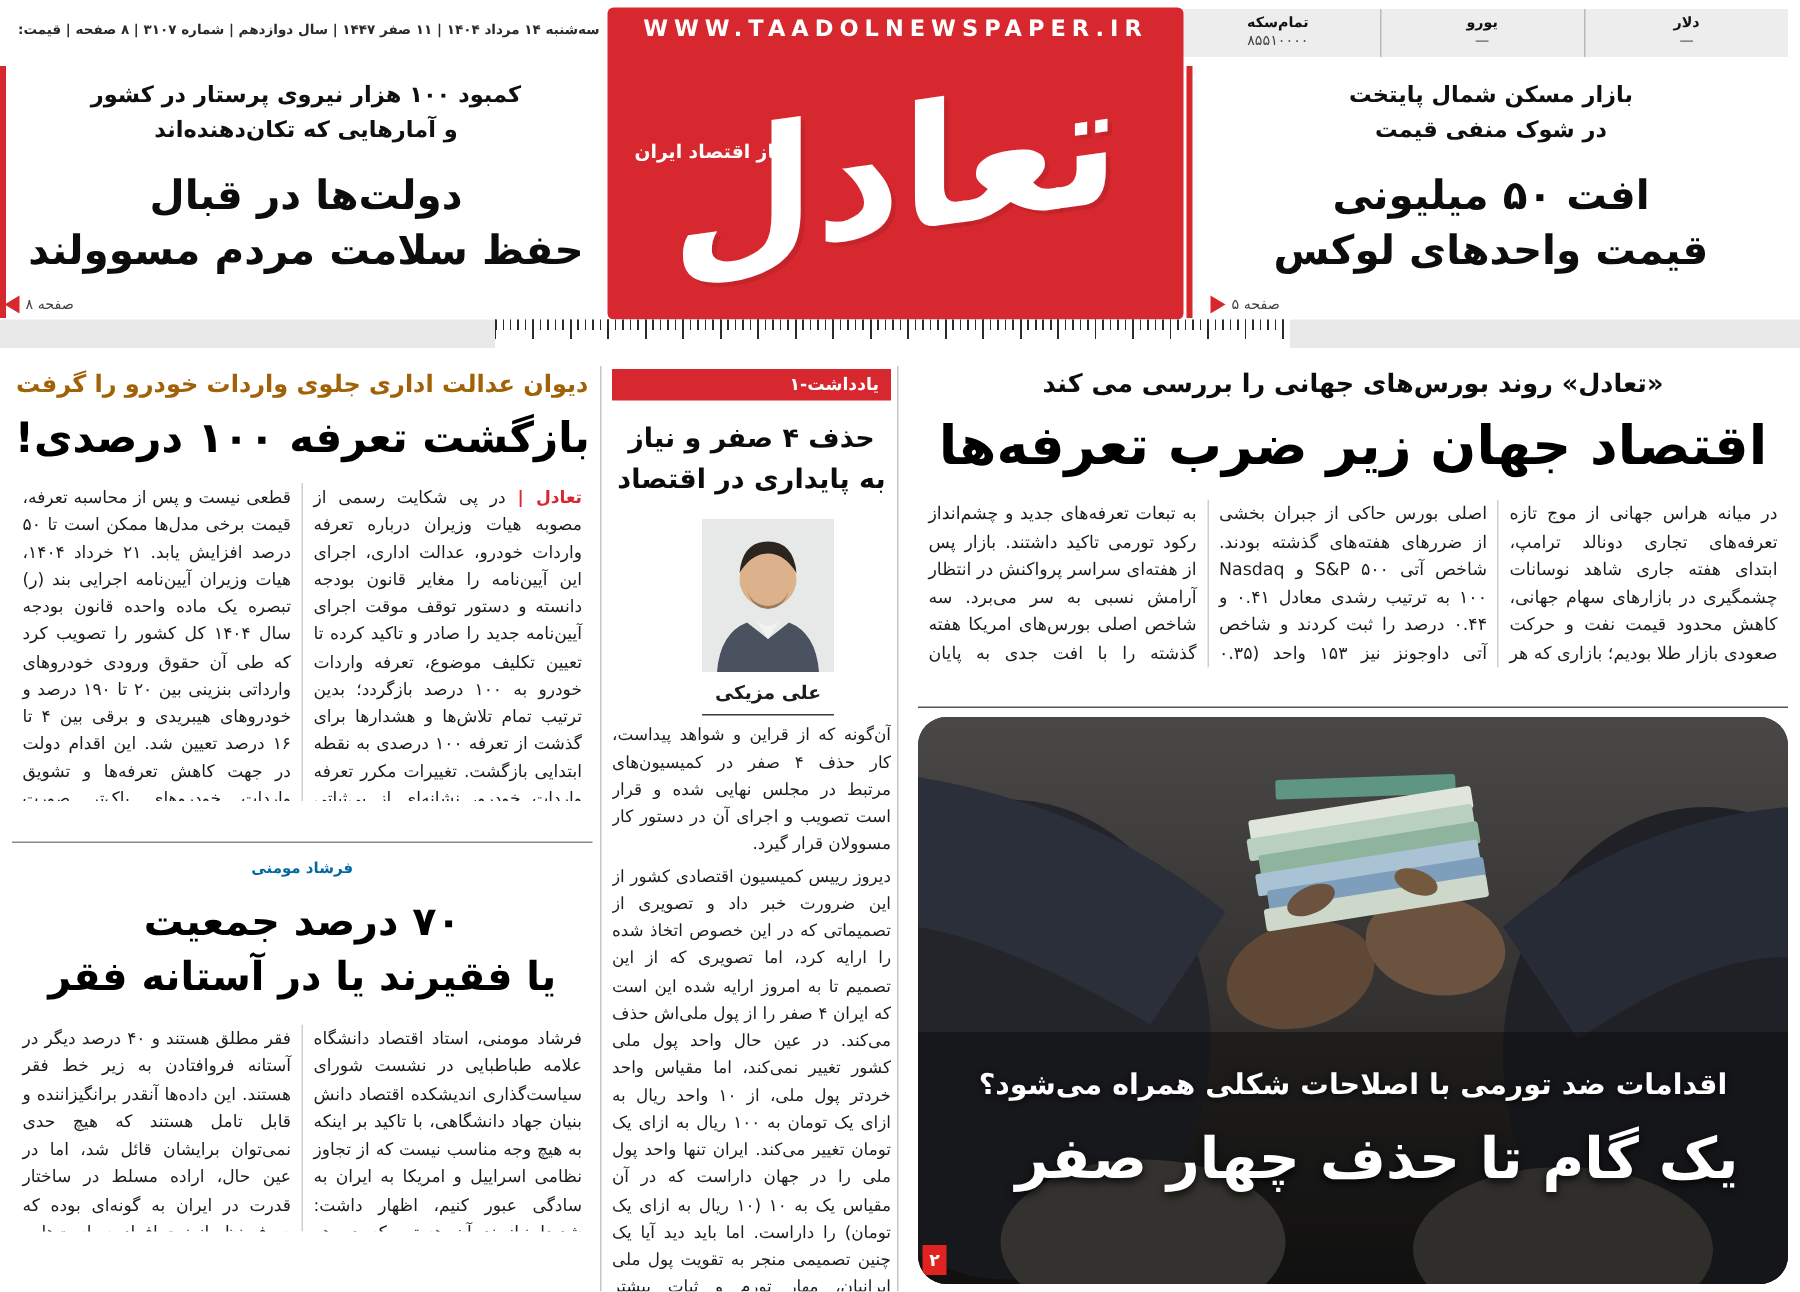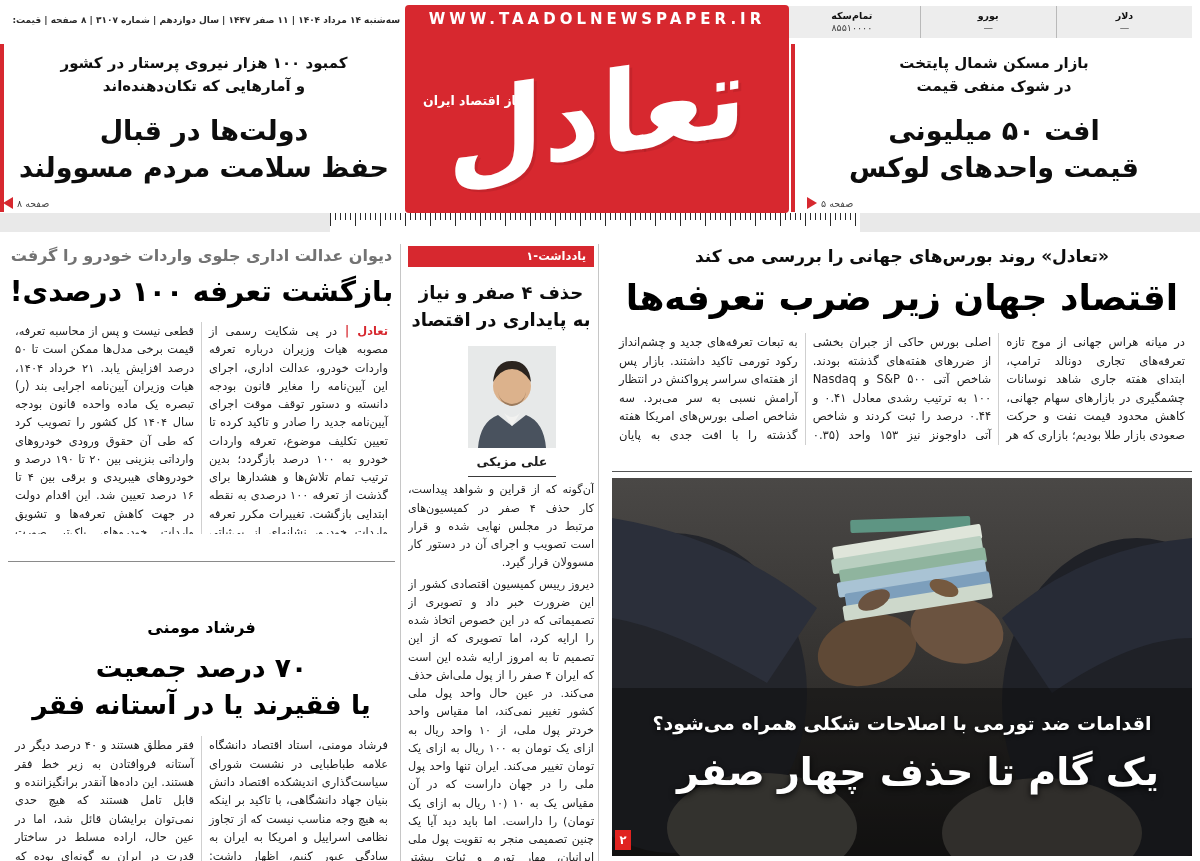--- a/index.html
+++ b/index.html
@@ -61,48 +61,48 @@
   
   #lead{position:absolute;left:612px;top:246px;width:580px;direction:rtl;text-align:center;}
   .lead-kicker{font-size:17px;font-weight:bold;color:#0d0d0d;}
   .lead-title{margin-top:9px;font-size:36px;font-weight:bold;line-height:1.25;color:#000;}
   .cols{display:flex;direction:rtl;text-align:justify;overflow:hidden;}
   .cols>div{flex:1;padding:0 7px;}
   .cols>div:not(:first-child){border-right:1px solid #cfcfcf;}
   #lead .cols{margin-top:13px;font-size:11.6px;line-height:1.6;height:112px;color:#1d1d1d;}
   
   #photo-rule{position:absolute;left:612px;top:471px;width:580px;height:1px;background:#555;}
-  #photo{position:absolute;left:612px;top:478px;width:580px;height:378px;background:#2a2a28;overflow:hidden;}
+  #photo{position:absolute;left:612px;top:478px;width:580px;height:378px;background:#2a2a28;overflow:hidden;border-radius:19px;}
   #photo svg{display:block;}
   .photo-kicker{position:absolute;left:0;width:100%;top:234px;text-align:center;direction:rtl;
     color:#fff;font-size:19px;font-weight:bold;text-shadow:0 1px 4px rgba(0,0,0,.85);}
   .photo-title{position:absolute;left:16px;width:100%;top:272px;text-align:center;direction:rtl;
     color:#fff;font-size:38px;font-weight:bold;text-shadow:0 2px 6px rgba(0,0,0,.9);}
   .photo-badge{position:absolute;left:3px;bottom:6px;width:16px;height:20px;background:#e02320;
     color:#fff;font-size:11.5px;font-weight:bold;display:flex;align-items:center;justify-content:center;}
   
   #note{position:absolute;left:408px;top:246px;width:186px;height:615px;direction:rtl;overflow:hidden;}
   .note-head{background:#d7282f;color:#fff;font-size:11.5px;font-weight:bold;padding:3px 8px 4px;text-align:right;}
   .note-title{text-align:center;font-size:18px;font-weight:bold;line-height:1.5;margin:12px 0 9px;color:#0c0c0c;}
   .note-title span{display:block;}
   .note-body{font-size:11.2px;line-height:1.63;text-align:justify;color:#1d1d1d;}
   .note-body p{margin:0 0 3px;}
   .note-fig{float:left;width:88px;margin:4px 8px 4px 12px;padding-left:48px;}
   .portrait{width:88px;height:102px;background:#e7e9e9;}
   .note-author{font-weight:bold;font-size:12.5px;text-align:center;padding:4px 0 4px;border-bottom:1.5px solid #3a3a3a;}
   
   #tariff{position:absolute;left:8px;top:246px;width:387px;direction:rtl;}
-  .t-kicker{text-align:center;font-size:16px;font-weight:bold;color:#737373;}
+  .t-kicker{text-align:center;font-size:16px;font-weight:bold;color:#a16207;}
   .t-title{text-align:center;font-size:28px;font-weight:bold;margin-top:10px;color:#000;}
   #tariff .cols{margin-top:14px;font-size:11.4px;line-height:1.6;height:212px;color:#1d1d1d;}
   .lead-tag{color:#d7282f;font-weight:bold;}
   #left-rule{position:absolute;left:8px;top:561px;width:387px;height:1px;background:#8a8a8a;}
   
   #poverty{position:absolute;left:8px;top:572px;width:387px;direction:rtl;}
-  .p-kicker span{display:block;font-size:16px;font-weight:bold;line-height:1.55;text-align:center;color:#000000;margin-top:44px;}
+  .p-kicker span{display:block;font-size:10px;font-weight:bold;line-height:1.55;text-align:center;color:#0369a1;}
   .p-title{margin-top:8px;text-align:center;font-size:26.5px;font-weight:bold;line-height:1.42;color:#000;}
   .p-title span{display:block;}
   #poverty .cols{margin-top:12px;font-size:11.4px;line-height:1.62;height:138px;color:#1d1d1d;}
 </style>
 </head>
 <body>
 
 <div id="page">
 
   <div id="topline">

